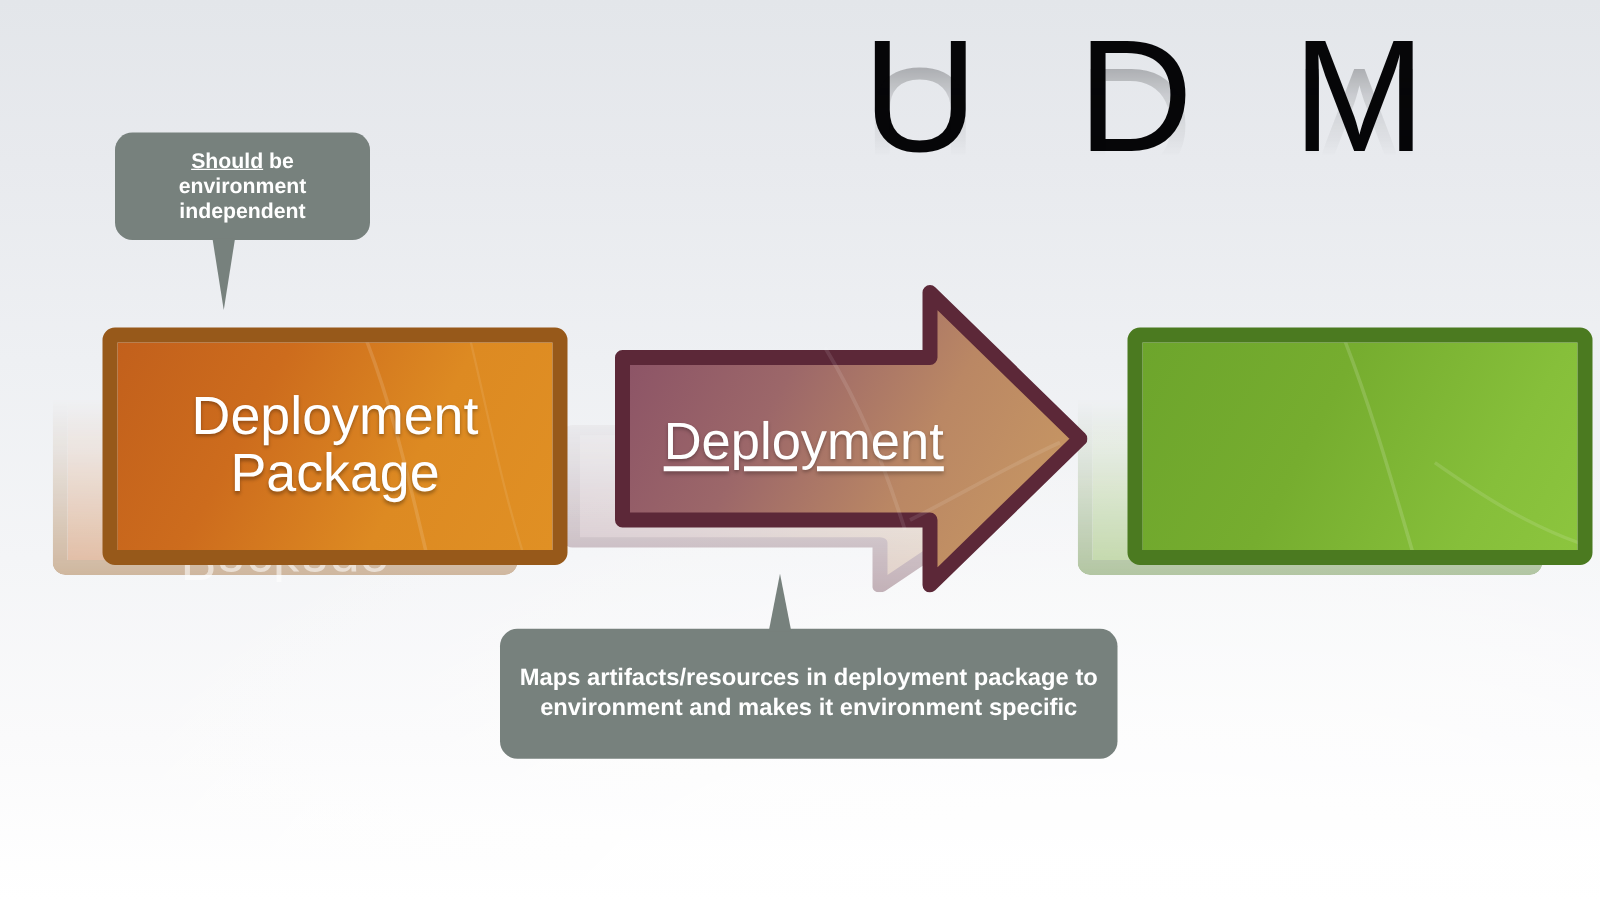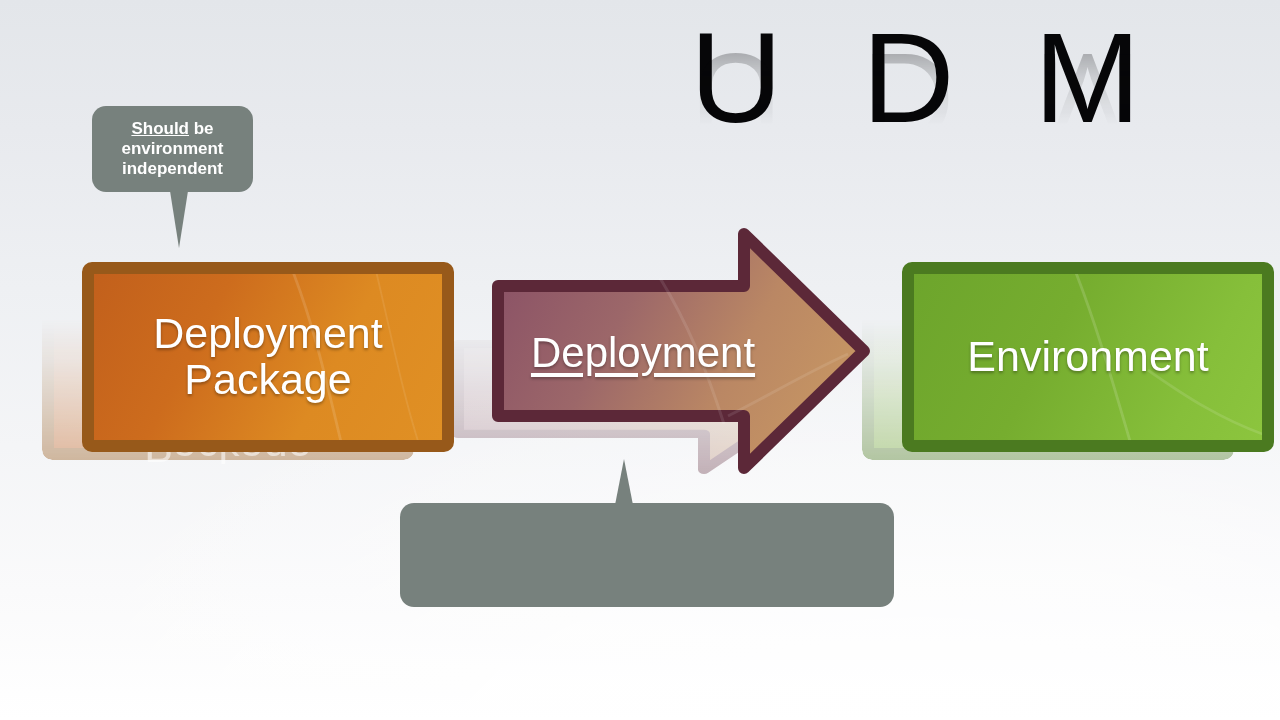--- a/index.html
+++ b/index.html
@@ -232,21 +232,21 @@
   }
   .callout .tail {
     position: absolute;
     width: 0;
     height: 0;
   }
 
   #callout-package {
     left: 92px;
     top: 106px;
-    width: 161px;
+    width: 204px;
     height: 86px;
   }
   #callout-package .ctext {
     font-size: 17px;
   }
   #callout-package .tail {
     left: 78px;
     top: 85px;
     border-left: 9px solid transparent;
     border-right: 9px solid transparent;
@@ -320,21 +320,20 @@
     </div>
   </div>
 
   <div class="shape box" id="box-environment">
     <div class="sheen">
       <svg viewBox="0 0 372 190" preserveAspectRatio="none" style="width:100%;height:100%;display:block;">
         <path d="M170 -10 C 196 60, 214 130, 236 210" stroke="rgba(255,255,255,0.15)" stroke-width="3" fill="none"></path>
         <path d="M250 110 C 290 140, 330 168, 380 186" stroke="rgba(255,255,255,0.12)" stroke-width="3" fill="none"></path>
       </svg>
     </div>
-    <div class="label">Environment</div>
   </div>
 
   <div class="shape" id="arrow-deployment">
     <svg class="arrow-svg" viewBox="0 0 378 246" preserveAspectRatio="none">
       <defs>
         <linearGradient id="arrowGrad" x1="0" y1="0.1" x2="1" y2="0.45">
           <stop offset="0%" stop-color="#8a5166"></stop>
           <stop offset="38%" stop-color="#9c6769"></stop>
           <stop offset="72%" stop-color="#ba8764"></stop>
           <stop offset="100%" stop-color="#c59463"></stop>
@@ -349,15 +348,16 @@
 
   <div class="callout" id="callout-package">
     <div class="tail"></div>
     <div class="ctext">
       <span class="u">Should</span><span> be environment independent</span>
     </div>
   </div>
 
   <div class="callout" id="callout-deployment">
     <div class="tail"></div>
+    <div class="ctext">Maps artifacts/resources in deployment package to environment and makes it environment specific</div>
   </div>
 
 </div>
 
 </body></html>

